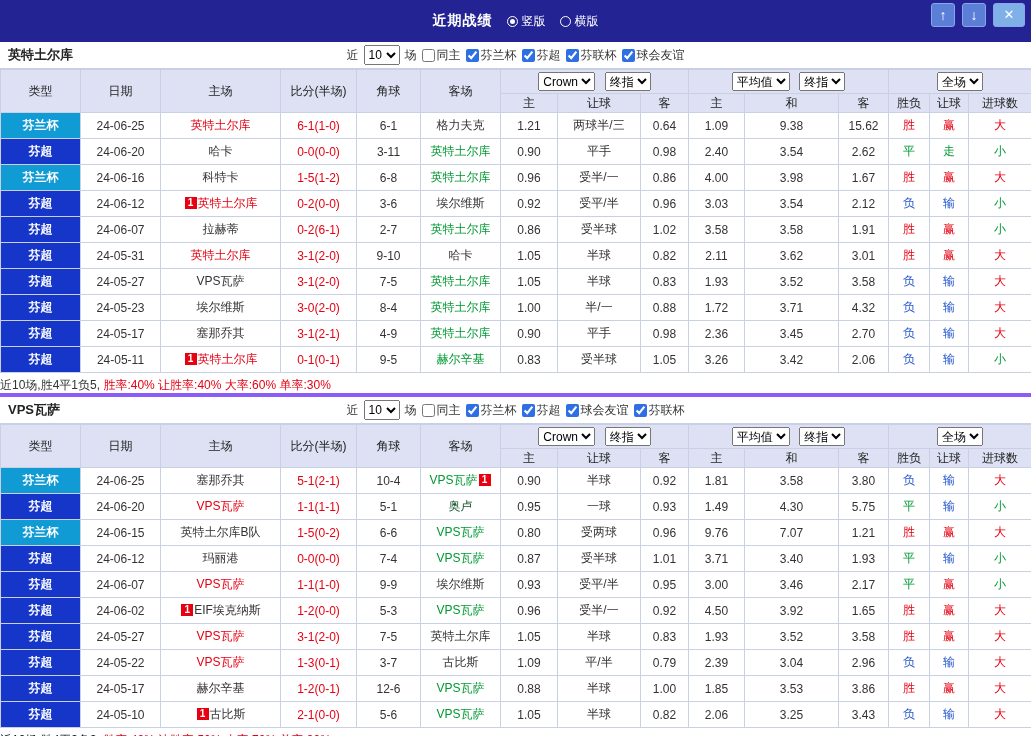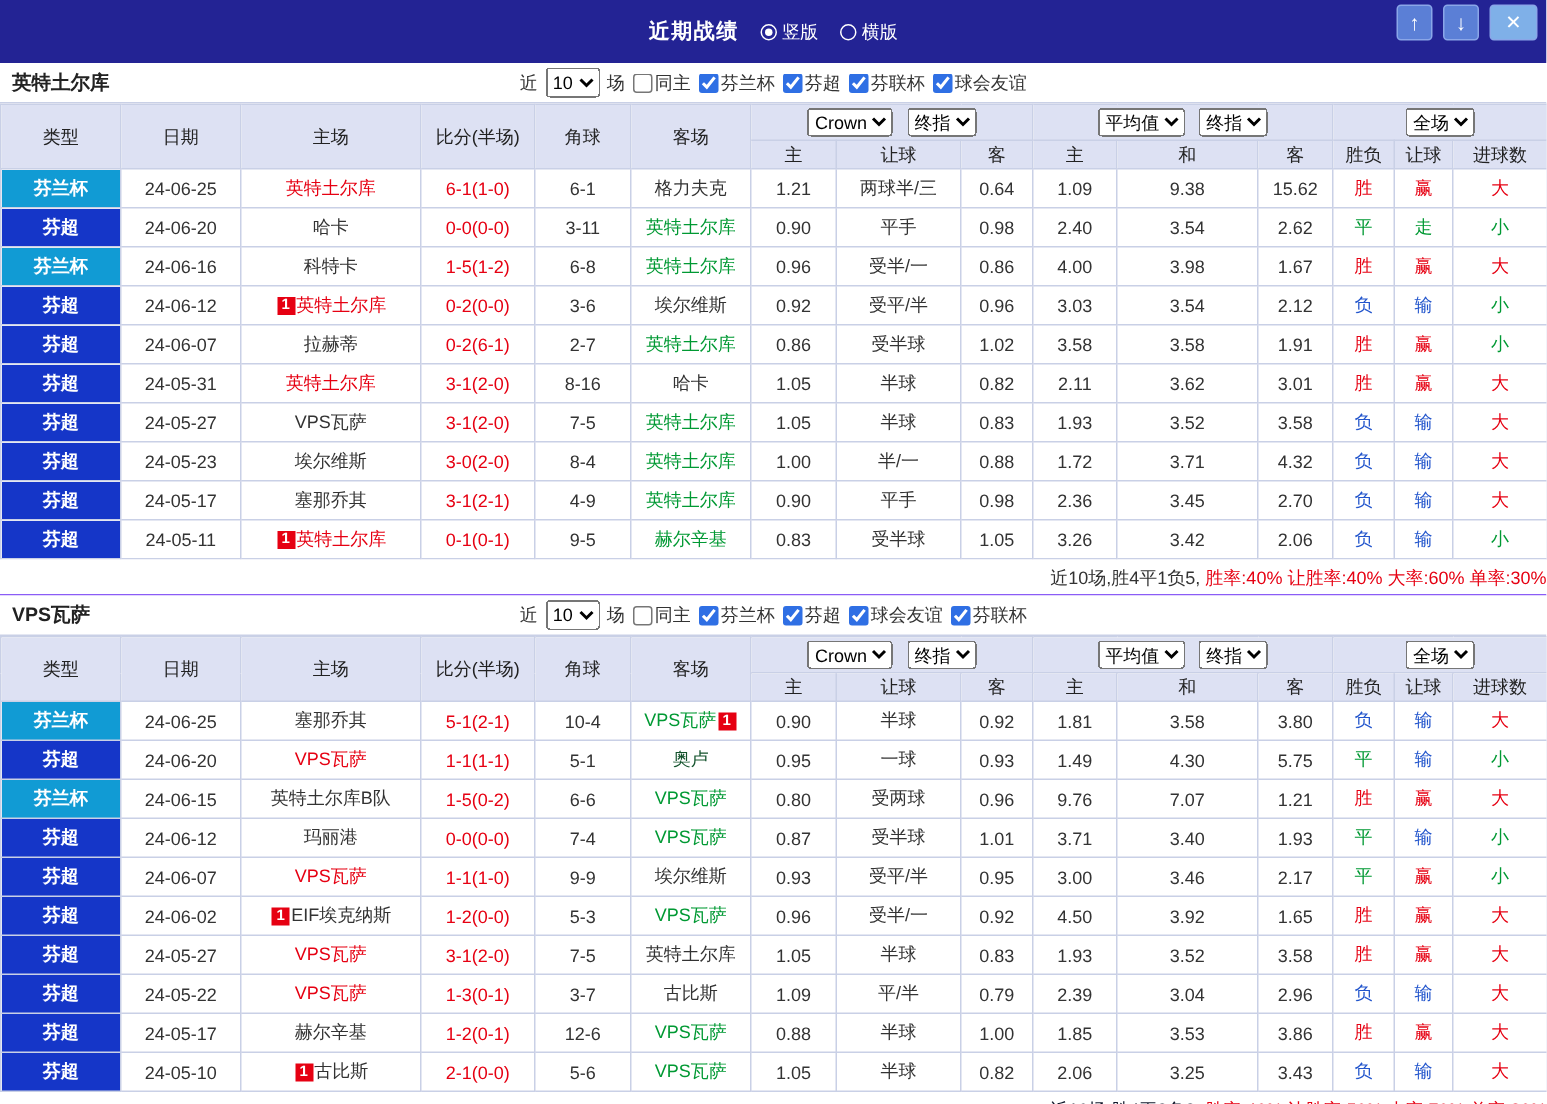--- a/index.html
+++ b/index.html
@@ -30,21 +30,21 @@
   th, td { border: 1px solid #c9d0e6; text-align: center; padding: 0 1px; white-space: nowrap; overflow: hidden; }
   thead th { background: #dde1f3; font-weight: normal; color: #222; height: 19px; }
   thead tr.hr1 th { height: 24px; }
   thead select { height: 19px; font-size: 12px; margin: 0 3px; }
   tbody td { height: 26px; background: #fff; }
   td.type-cell { color: #fff; font-weight: bold; }
   td.score { color: #e60012; }
   .badge { display: inline-block; background: #e60012; color: #fff; width: 12px; height: 12px; line-height: 12px; font-size: 10px; font-weight: bold; text-align: center; margin: 0 1px; vertical-align: 1px; }
   .team-link { cursor: pointer; }
 
-  .summary { height: 24px; line-height: 24px; text-align: right; border-bottom: 1px solid #8b5cf6; background: #fff; font-size: 12px; }
+  .summary { height: 24px; line-height: 24px; text-align: left; border-bottom: 4px solid #8b5cf6; background: #fff; font-size: 12px; }
 </style>
 </head>
 <body>
 
 <div class="topbar">
   <div class="topbar-center">
     <span class="topbar-title">近期战绩</span>
     <label class="radio-opt">
       <span class="radio checked"></span>
       <span>竖版</span>
@@ -226,21 +226,21 @@
           <td>1.91</td>
           <td style="color: rgb(230, 0, 18);">胜</td>
           <td style="color: rgb(230, 0, 18);">赢</td>
           <td style="color: rgb(0, 153, 51);">小</td>
         </tr>
         <tr>
           <td class="type-cell" style="background: rgb(21, 54, 200);">芬超</td>
           <td>24-05-31</td>
           <td><span class="team-link" style="color: rgb(230, 0, 18);">英特土尔库</span></td>
           <td class="score">3-1(2-0)</td>
-          <td>8-16</td>
+          <td>9-10</td>
           <td><span class="team-link" style="color: rgb(51, 51, 51);">哈卡</span></td>
           <td>1.05</td>
           <td>半球</td>
           <td>0.82</td>
           <td>2.11</td>
           <td>3.62</td>
           <td>3.01</td>
           <td style="color: rgb(230, 0, 18);">胜</td>
           <td style="color: rgb(230, 0, 18);">赢</td>
           <td style="color: rgb(230, 0, 18);">大</td>

